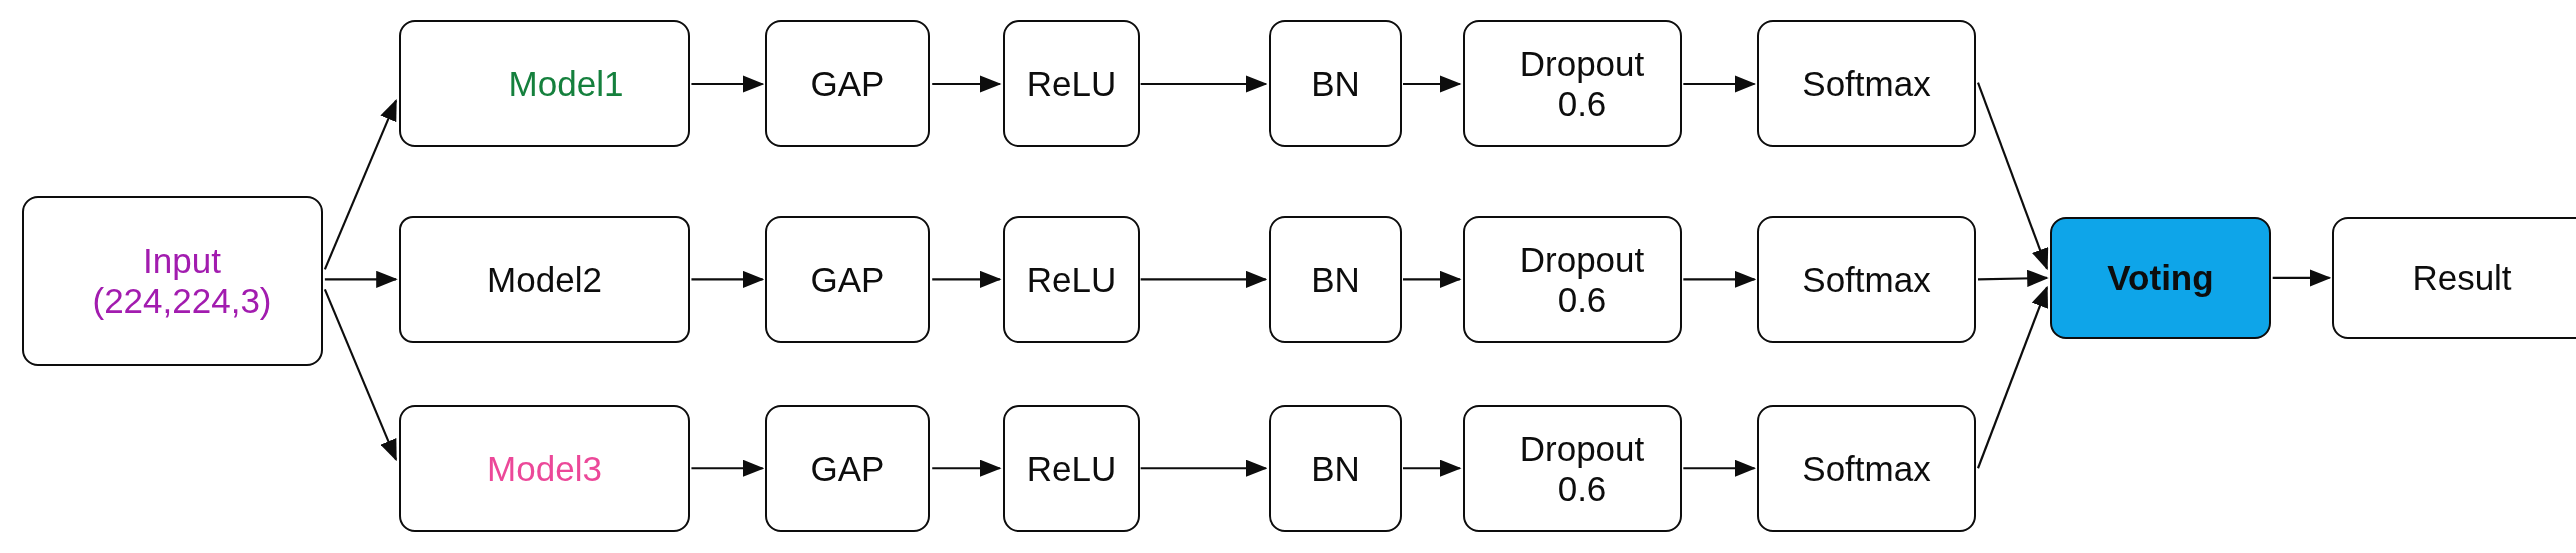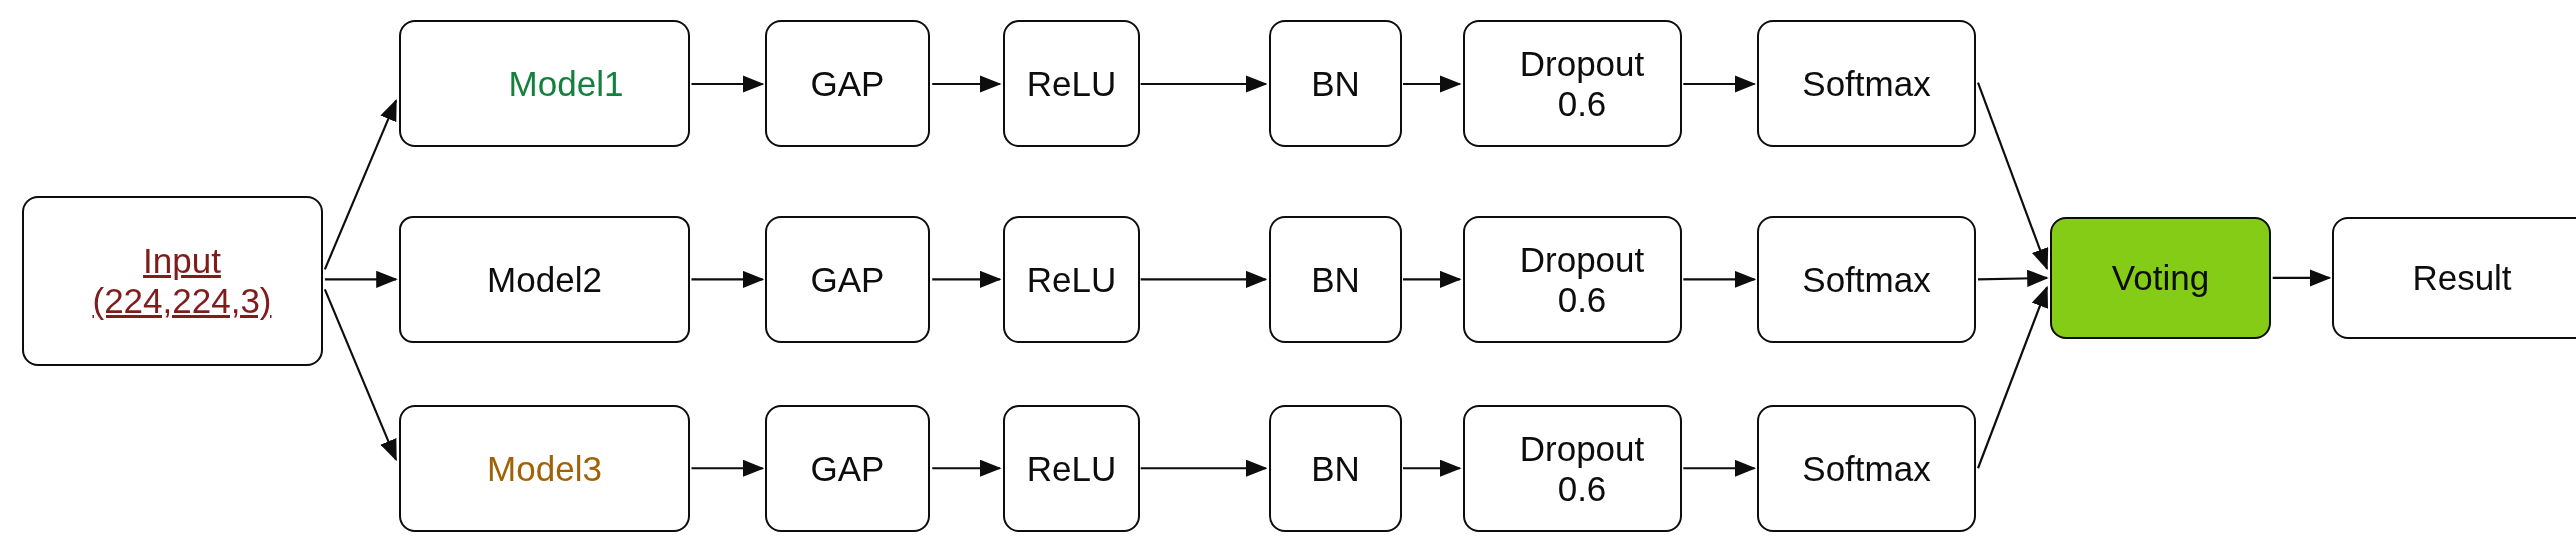--- a/index.html
+++ b/index.html
@@ -78,41 +78,41 @@
         <line x1="1952" y1="652" x2="2031" y2="652" stroke="#0d0d0d" stroke-width="3" marker-end="url(#arrowhead)"></line>
         <line x1="2342" y1="652" x2="2441" y2="652" stroke="#0d0d0d" stroke-width="3" marker-end="url(#arrowhead)"></line>
         <line x1="2752" y1="115" x2="2848" y2="374" stroke="#0d0d0d" stroke-width="3" marker-end="url(#arrowhead)"></line>
         <line x1="2752" y1="389" x2="2848" y2="387" stroke="#0d0d0d" stroke-width="3" marker-end="url(#arrowhead)"></line>
         <line x1="2752" y1="652" x2="2848" y2="400" stroke="#0d0d0d" stroke-width="3" marker-end="url(#arrowhead)"></line>
         <line x1="3162" y1="387" x2="3241" y2="387" stroke="#0d0d0d" stroke-width="3" marker-end="url(#arrowhead)"></line>
       </g>
   </svg>
 
   <div id="node-layer">
-      <div class="node two-line" style="left: 22px; top: 196px; width: 301px; height: 170px; border-color: rgb(13, 13, 13); color: #7f1d1d; background: rgb(255, 255, 255); text-decoration: underline;">Input
+      <div class="node two-line" style="left: 22px; top: 196px; width: 301px; height: 170px; border-color: rgb(13, 13, 13); color: #a21caf; background: rgb(255, 255, 255);">Input
 (224,224,3)</div>
       <div class="node" style="left: 399px; top: 20px; width: 291px; height: 127px; border-color: rgb(13, 13, 13); color: #15803d; background: rgb(255, 255, 255); padding-left: 43px;">Model1</div>
       <div class="node" style="left: 765px; top: 20px; width: 165px; height: 127px; border-color: rgb(13, 13, 13); color: rgb(13, 13, 13); background: rgb(255, 255, 255);">GAP</div>
       <div class="node" style="left: 1003px; top: 20px; width: 137px; height: 127px; border-color: rgb(13, 13, 13); color: rgb(13, 13, 13); background: rgb(255, 255, 255);">ReLU</div>
       <div class="node" style="left: 1269px; top: 20px; width: 133px; height: 127px; border-color: rgb(13, 13, 13); color: rgb(13, 13, 13); background: rgb(255, 255, 255);">BN</div>
       <div class="node two-line" style="left: 1463px; top: 20px; width: 219px; height: 127px; border-color: rgb(13, 13, 13); color: rgb(13, 13, 13); background: rgb(255, 255, 255);">Dropout
 0.6</div>
       <div class="node" style="left: 1757px; top: 20px; width: 219px; height: 127px; border-color: rgb(13, 13, 13); color: rgb(13, 13, 13); background: rgb(255, 255, 255);">Softmax</div>
       <div class="node" style="left: 399px; top: 216px; width: 291px; height: 127px; border-color: rgb(13, 13, 13); color: rgb(13, 13, 13); background: rgb(255, 255, 255); border-radius: 14px;">Model2</div>
       <div class="node" style="left: 765px; top: 216px; width: 165px; height: 127px; border-color: rgb(13, 13, 13); color: rgb(13, 13, 13); background: rgb(255, 255, 255);">GAP</div>
       <div class="node" style="left: 1003px; top: 216px; width: 137px; height: 127px; border-color: rgb(13, 13, 13); color: rgb(13, 13, 13); background: rgb(255, 255, 255);">ReLU</div>
       <div class="node" style="left: 1269px; top: 216px; width: 133px; height: 127px; border-color: rgb(13, 13, 13); color: rgb(13, 13, 13); background: rgb(255, 255, 255);">BN</div>
       <div class="node two-line" style="left: 1463px; top: 216px; width: 219px; height: 127px; border-color: rgb(13, 13, 13); color: rgb(13, 13, 13); background: rgb(255, 255, 255);">Dropout
 0.6</div>
       <div class="node" style="left: 1757px; top: 216px; width: 219px; height: 127px; border-color: rgb(13, 13, 13); color: rgb(13, 13, 13); background: rgb(255, 255, 255);">Softmax</div>
-      <div class="node" style="left: 399px; top: 405px; width: 291px; height: 127px; border-color: rgb(13, 13, 13); color: #a16207; background: rgb(255, 255, 255);">Model3</div>
+      <div class="node" style="left: 399px; top: 405px; width: 291px; height: 127px; border-color: rgb(13, 13, 13); color: #ec4899; background: rgb(255, 255, 255);">Model3</div>
       <div class="node" style="left: 765px; top: 405px; width: 165px; height: 127px; border-color: rgb(13, 13, 13); color: rgb(13, 13, 13); background: rgb(255, 255, 255);">GAP</div>
       <div class="node" style="left: 1003px; top: 405px; width: 137px; height: 127px; border-color: rgb(13, 13, 13); color: rgb(13, 13, 13); background: rgb(255, 255, 255);">ReLU</div>
       <div class="node" style="left: 1269px; top: 405px; width: 133px; height: 127px; border-color: rgb(13, 13, 13); color: rgb(13, 13, 13); background: rgb(255, 255, 255);">BN</div>
       <div class="node two-line" style="left: 1463px; top: 405px; width: 219px; height: 127px; border-color: rgb(13, 13, 13); color: rgb(13, 13, 13); background: rgb(255, 255, 255);">Dropout
 0.6</div>
       <div class="node" style="left: 1757px; top: 405px; width: 219px; height: 127px; border-color: rgb(13, 13, 13); color: rgb(13, 13, 13); background: rgb(255, 255, 255);">Softmax</div>
-      <div class="node" style="left: 2050px; top: 217px; width: 221px; height: 122px; border-color: rgb(13, 13, 13); color: rgb(13, 13, 13); background: #84cc16;">Voting</div>
+      <div class="node" style="left: 2050px; top: 217px; width: 221px; height: 122px; border-color: rgb(13, 13, 13); color: rgb(13, 13, 13); background: #0ea5e9; font-weight: bold;">Voting</div>
       <div class="node" style="left: 2332px; top: 217px; width: 260px; height: 122px; border-color: rgb(13, 13, 13); color: rgb(13, 13, 13); background: rgb(255, 255, 255);">Result</div>
     </div>
 
 </div>
 
 
 </body></html>

